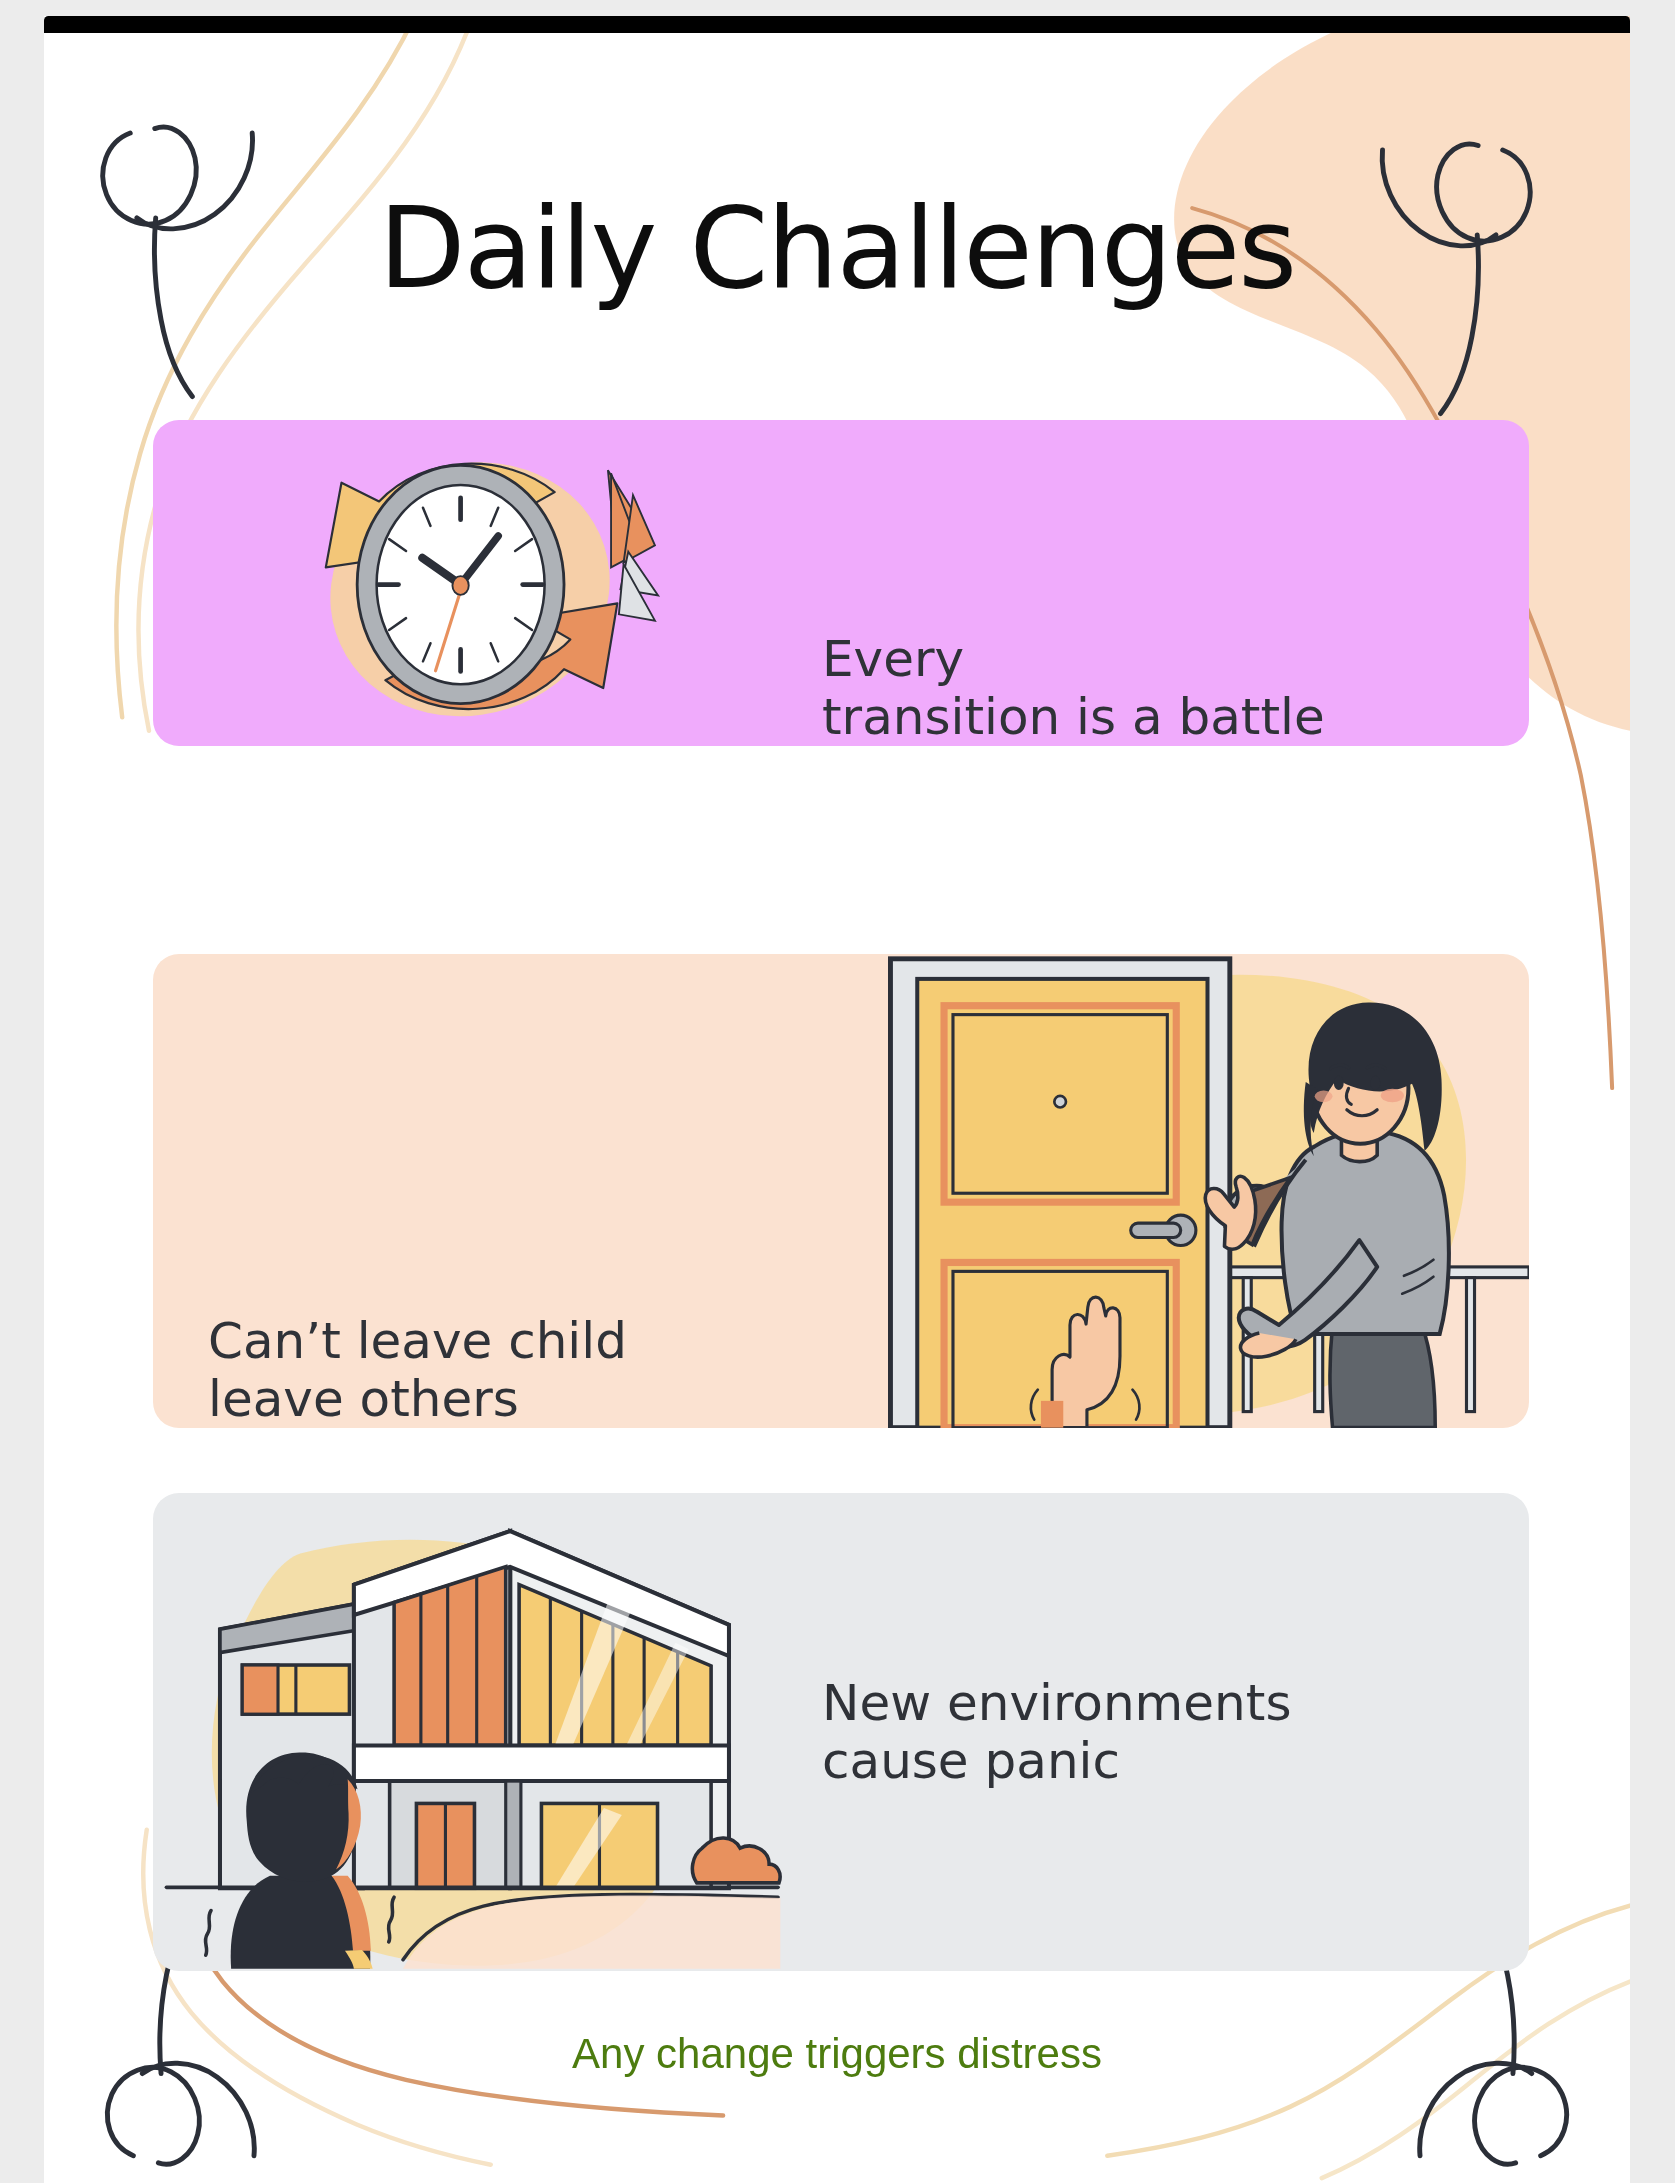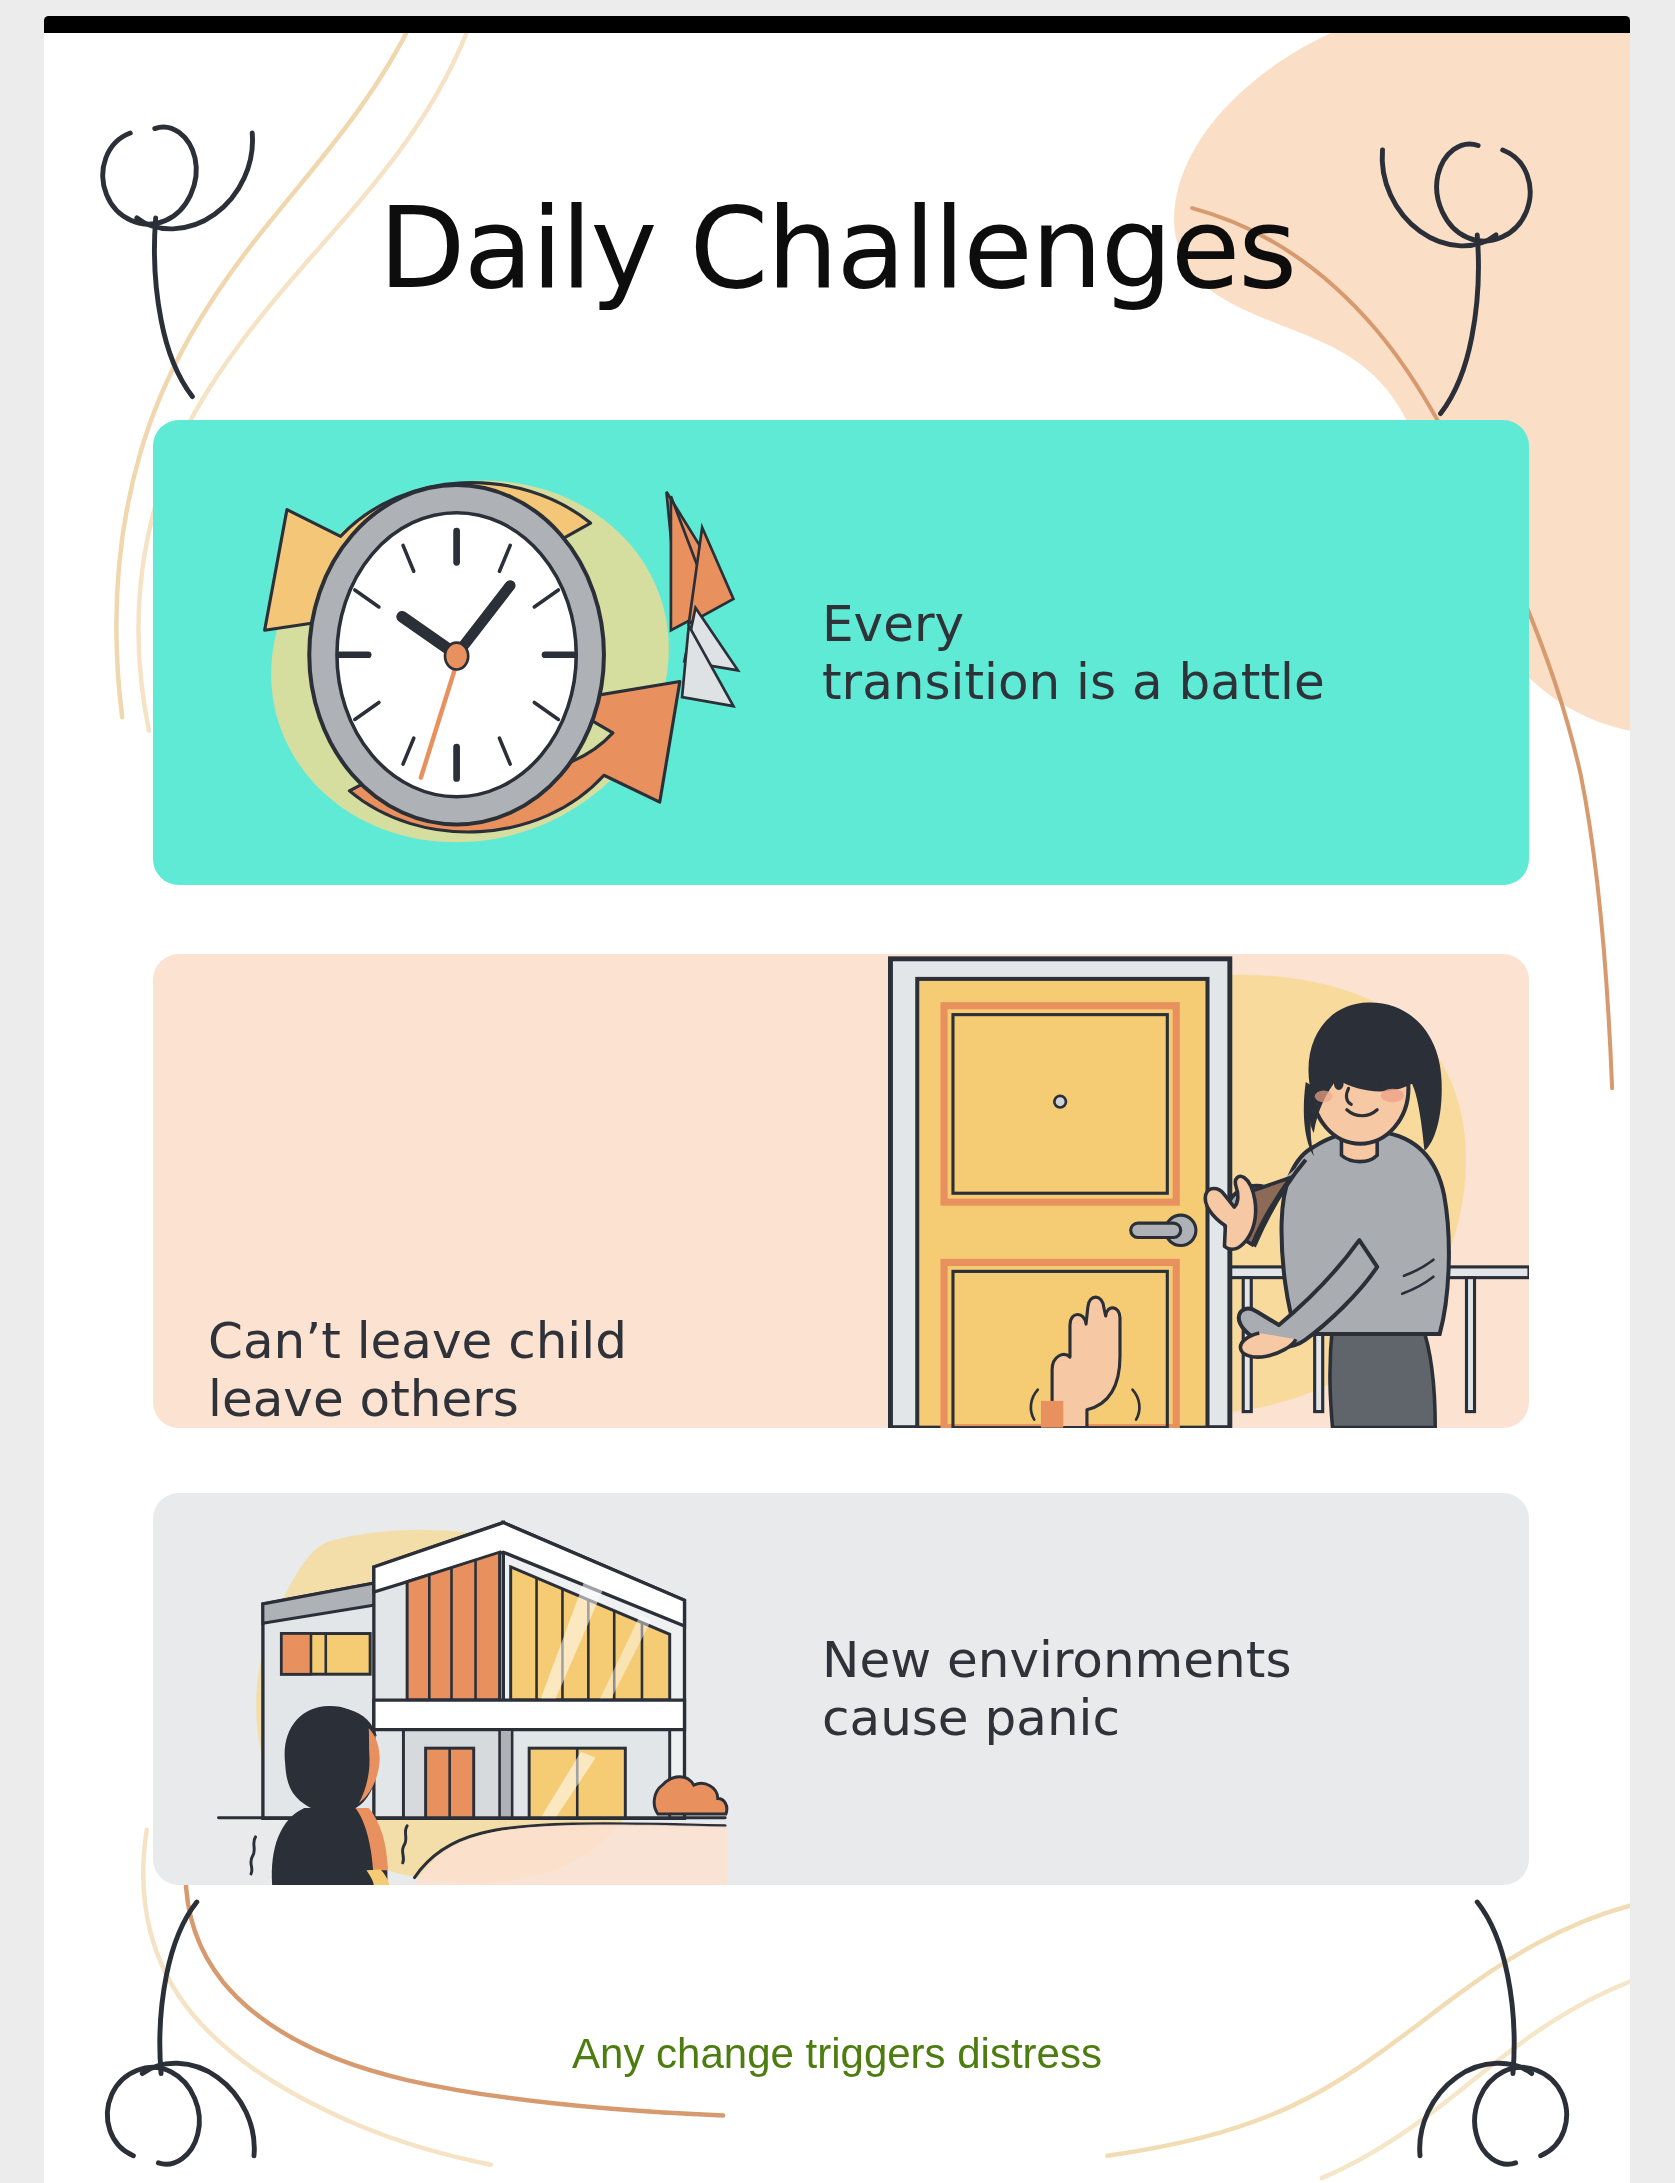--- a/index.html
+++ b/index.html
@@ -29,23 +29,23 @@
     color:#0d0d0d; line-height:1; z-index:10;
     font-family:"DejaVu Sans", sans-serif;
   }
 
   
   .card {
     position:absolute; left:109px; width:1376px;
     border-radius:26px; overflow:hidden; z-index:8;
     display:flex; align-items:center;
   }
-  #card1 { top:404px;  height:465px; background:#5eead4; }
+  #card1 { top:404px;  height:326px; background:#f0abfc;align-items:flex-end; }
   #card2 { top:938px; height:474px; background:#fbe2d1;align-items:flex-end; }
-  #card3 { top:1477px; height:392px; background:#e8eaec; }
+  #card3 { top:1477px; height:478px; background:#e8eaec; }
 
   .card-art { position:relative; flex:0 0 auto; height:100%; }
   .card-txt {
     position:relative; flex:1 1 auto; z-index:4;
     font-size:50px; line-height:1.16; color:#2f3238;
     font-family:"DejaVu Sans", sans-serif;
   }
   .card-txt .b { font-weight:normal; }
 
   #card1 .card-art { width:634px; order:1; }

